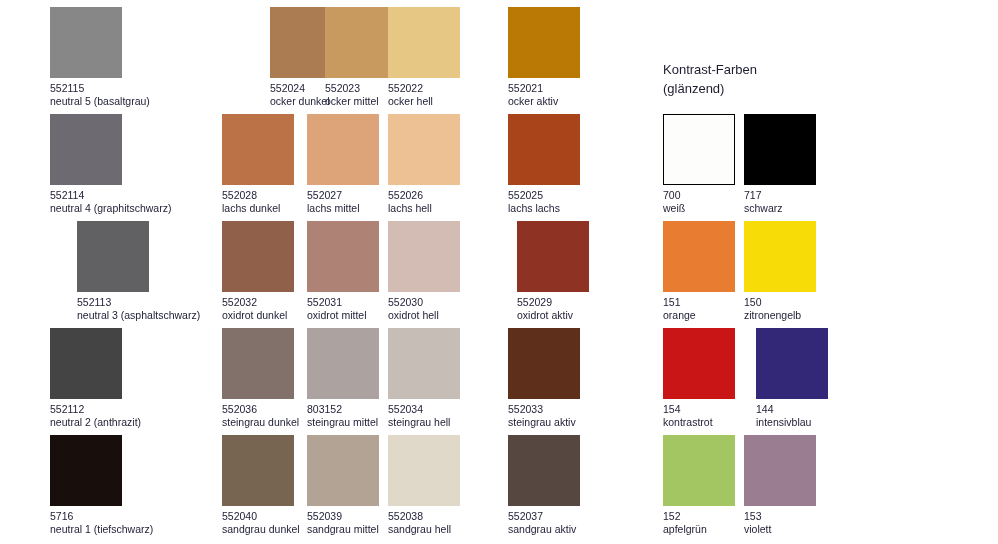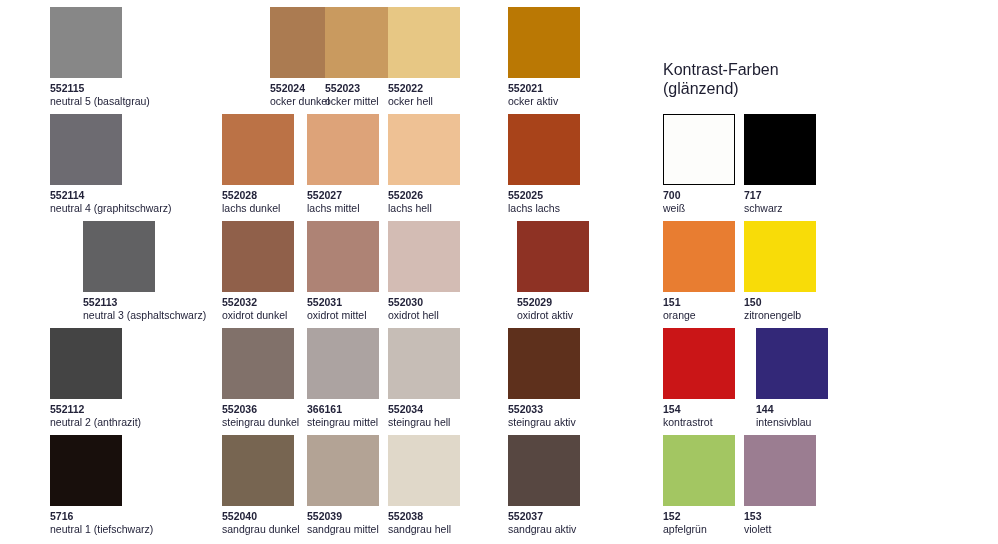--- a/index.html
+++ b/index.html
@@ -40,35 +40,34 @@
     width: 70px;
     height: 69px;
     border: 1px solid #000000;
   }
   .code {
     font-size: 10.5px;
     line-height: 13px;
     margin-top: 4px;
     color: #23233a;
     white-space: nowrap;
-    font-weight: bold;
   }
   .name {
     font-size: 10.5px;
     line-height: 13px;
     color: #23233a;
     white-space: nowrap;
   }
 
   
   #kontrast-heading {
     position: absolute;
     left: 663px;
     top: 60px;
-    font-size: 16px;
+    font-size: 13px;
     line-height: 19px;
     color: #1d1d30;
     white-space: nowrap;
   }
 </style>
 </head>
 <body>
 
 <div id="sheet">
 
@@ -76,21 +75,21 @@
       <div class="cell" style="left: 50px; top: 7px;">
         <div class="chip" style="background: rgb(135, 135, 135);"></div>
         <div class="code">552115</div>
         <div class="name">neutral 5 (basaltgrau)</div>
       </div>
       <div class="cell" style="left: 50px; top: 114px;">
         <div class="chip" style="background: rgb(109, 107, 113);"></div>
         <div class="code">552114</div>
         <div class="name">neutral 4 (graphitschwarz)</div>
       </div>
-      <div class="cell" style="left: 50px; top: 221px; padding-left: 33px;">
+      <div class="cell" style="left: 44px; top: 221px; padding-left: 33px;">
         <div class="chip" style="background: rgb(97, 97, 99);"></div>
         <div class="code">552113</div>
         <div class="name">neutral 3 (asphaltschwarz)</div>
       </div>
       <div class="cell" style="left: 50px; top: 328px;">
         <div class="chip" style="background: rgb(68, 68, 68);"></div>
         <div class="code">552112</div>
         <div class="name">neutral 2 (anthrazit)</div>
       </div>
       <div class="cell" style="left: 50px; top: 435px;">
@@ -158,21 +157,21 @@
         <div class="code">552029</div>
         <div class="name">oxidrot aktiv</div>
       </div>
       <div class="cell" style="left: 222px; top: 328px;">
         <div class="chip" style="background: rgb(129, 113, 106);"></div>
         <div class="code">552036</div>
         <div class="name">steingrau dunkel</div>
       </div>
       <div class="cell" style="left: 307px; top: 328px;">
         <div class="chip" style="background: rgb(172, 163, 161);"></div>
-        <div class="code">366161</div>
+        <div class="code">803152</div>
         <div class="name">steingrau mittel</div>
       </div>
       <div class="cell" style="left: 388px; top: 328px;">
         <div class="chip" style="background: rgb(198, 189, 182);"></div>
         <div class="code">552034</div>
         <div class="name">steingrau hell</div>
       </div>
       <div class="cell" style="left: 508px; top: 328px;">
         <div class="chip" style="background: rgb(94, 48, 28);"></div>
         <div class="code">552033</div>

